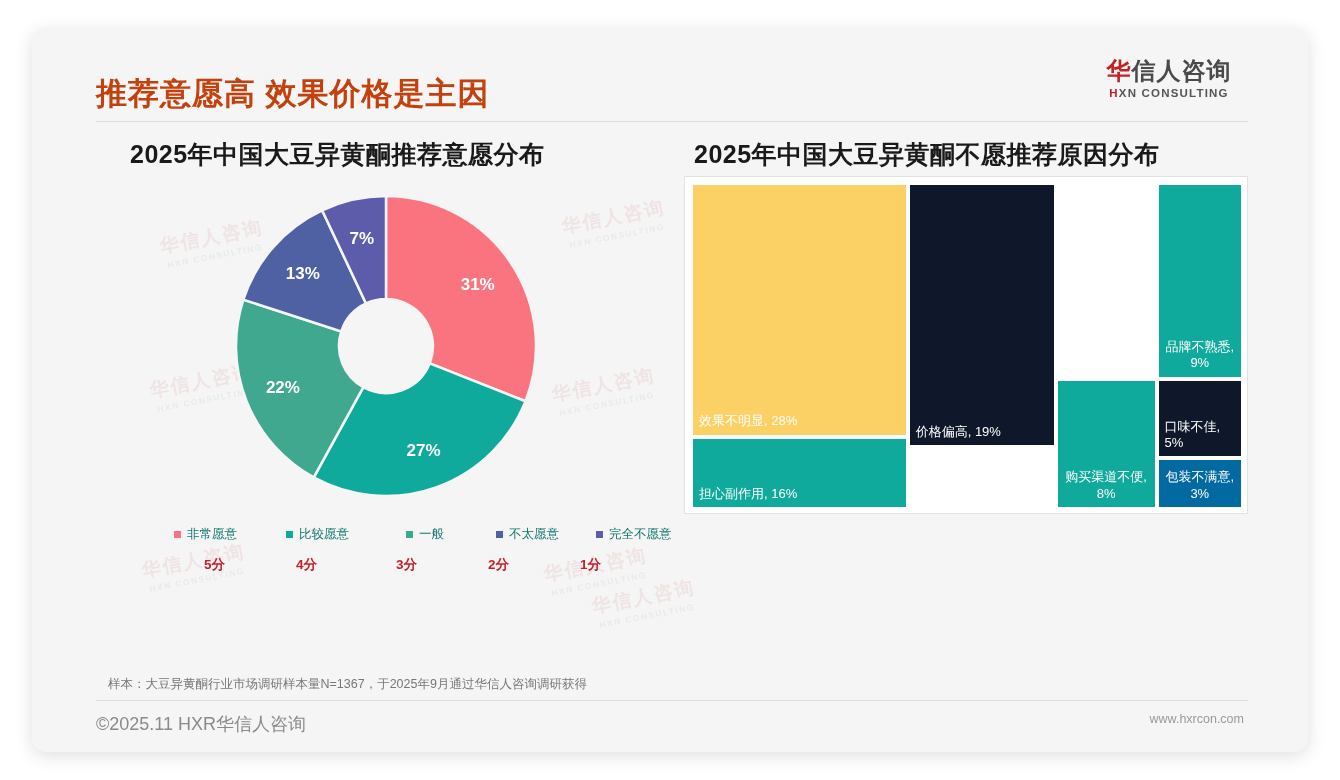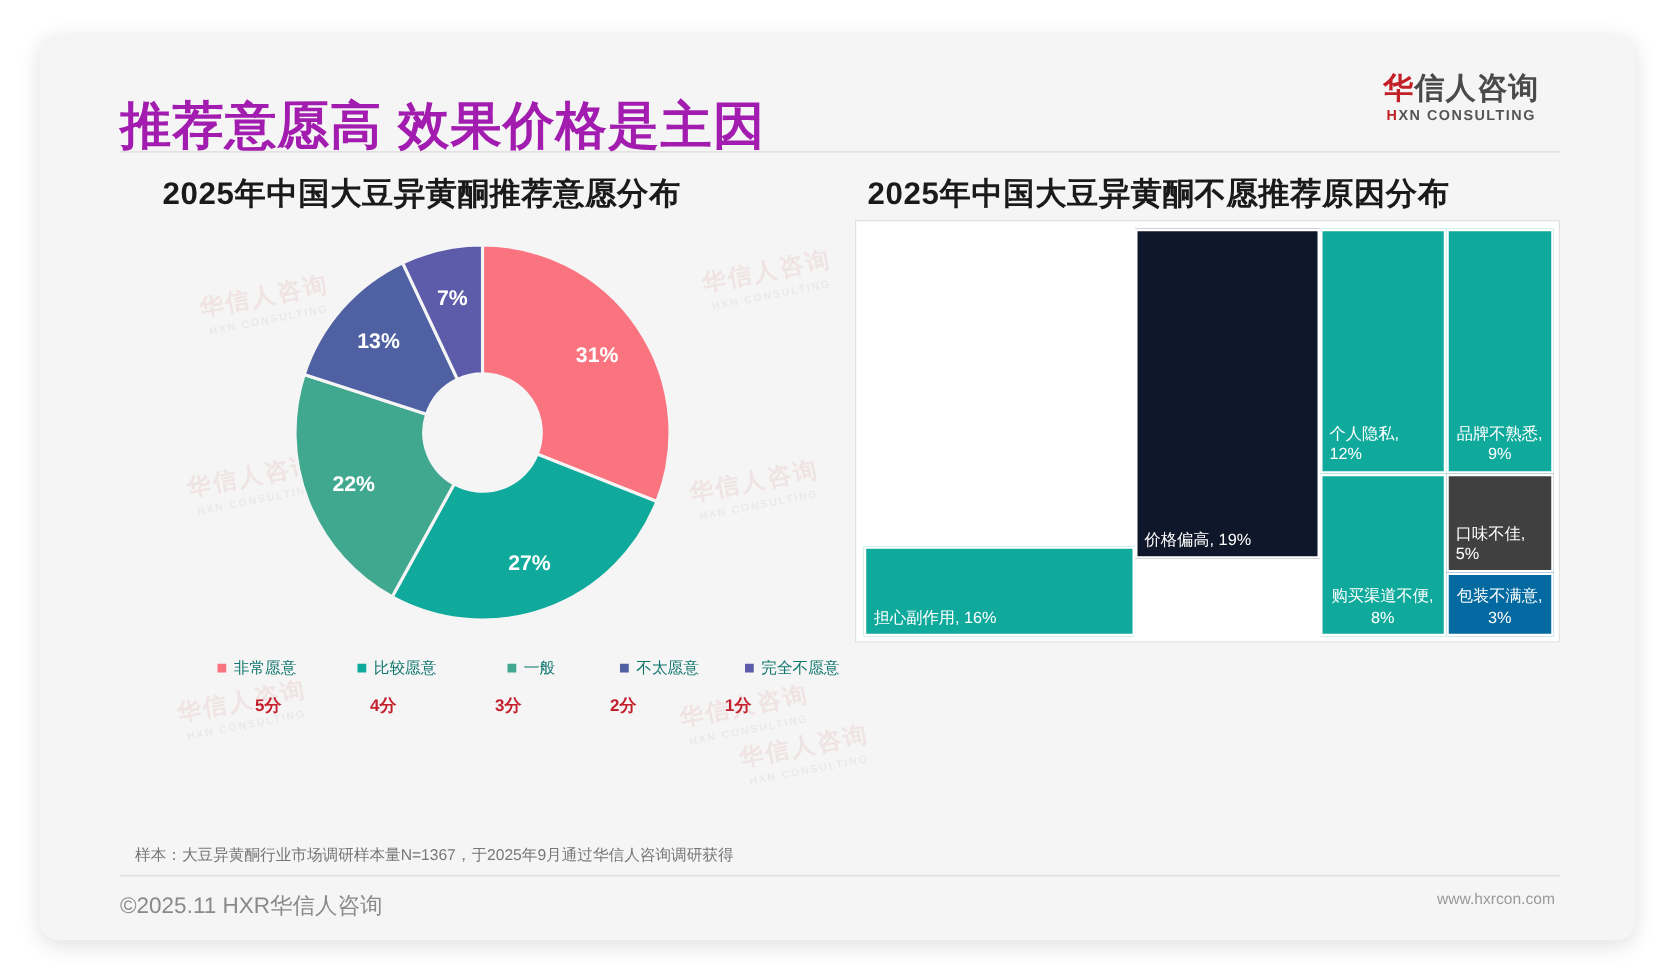--- a/index.html
+++ b/index.html
@@ -28,23 +28,23 @@
   #header {
     position: absolute;
     left: 0; top: 0;
     width: 100%;
     height: 92px;
   }
   #page-title {
     position: absolute;
     left: 64px;
     top: 45px;
-    font-size: 41px;
-    font-weight: 700;
-    color: #a21caf;
+    font-size: 31px;
+    font-weight: 700;
+    color: #c2410c;
     letter-spacing: 1px;
     white-space: nowrap;
   }
   #header-rule {
     position: absolute;
     left: 64px;
     top: 93px;
     width: 1152px;
     height: 1px;
     background: #dcdcdc;
@@ -349,36 +349,36 @@
       <div class="score-item" style="position: absolute; left: 392px;">2分</div>
       <div class="score-item" style="position: absolute; left: 484px;">1分</div>
     </div>
 
   <div class="panel" id="panel-right">
     <div class="panel-title">2025年中国大豆异黄酮不愿推荐原因分布</div>
   </div>
 
   <div id="treemap">
     <div id="treemap-inner">
+        <div class="tm-cell" style="left: 0px; top: 0px; width: 216.66px; height: 253.628px; background: rgb(251, 208, 100);">
+          <div class="tm-label left">效果不明显, 28%</div>
+        </div>
         <div class="tm-cell" style="left: 0px; top: 253.628px; width: 216.66px; height: 72.372px; background: rgb(16, 170, 157);">
           <div class="tm-label left">担心副作用, 16%</div>
         </div>
         <div class="tm-cell" style="left: 216.66px; top: 0px; width: 147.936px; height: 264.06px; background: #0f172a;">
           <div class="tm-label left">价格偏高, 19%</div>
         </div>
-        <div class="tm-cell" style="left: 364.596px; top: 0px; width: 101.016px; height: 195.6px; background: rgb(16, 170, 157);">
-          <div class="tm-label left">个人隐私, 12%</div>
-        </div>
         <div class="tm-cell" style="left: 364.596px; top: 195.6px; width: 101.016px; height: 130.4px; background: rgb(16, 170, 157);">
           <div class="tm-label center">购买渠道不便, 8%</div>
         </div>
         <div class="tm-cell" style="left: 465.612px; top: 0px; width: 86.388px; height: 195.6px; background: rgb(16, 170, 157);">
           <div class="tm-label center">品牌不熟悉, 9%</div>
         </div>
-        <div class="tm-cell" style="left: 465.612px; top: 195.6px; width: 86.388px; height: 79.87px; background: #404040;">
+        <div class="tm-cell" style="left: 465.612px; top: 195.6px; width: 86.388px; height: 79.87px; background: #0f172a;">
           <div class="tm-label left">口味不佳, 5%</div>
         </div>
         <div class="tm-cell" style="left: 465.612px; top: 275.47px; width: 86.388px; height: 50.53px; background: #0369a1;">
           <div class="tm-label center">包装不满意, 3%</div>
         </div>
       </div>
   </div>
 
   <div id="sample-note">样本：大豆异黄酮行业市场调研样本量N=1367，于2025年9月通过华信人咨询调研获得</div>
   <div id="footer-rule"></div>

